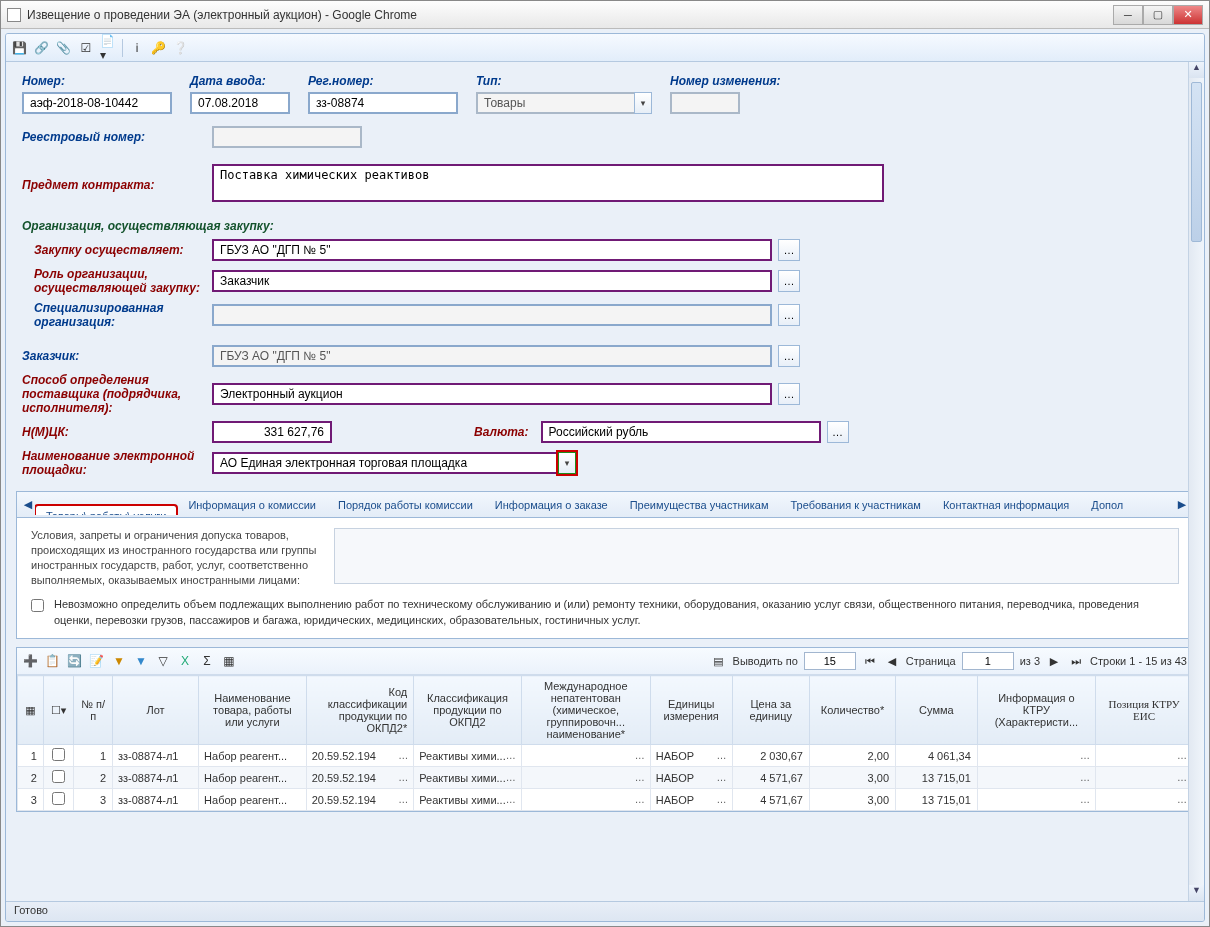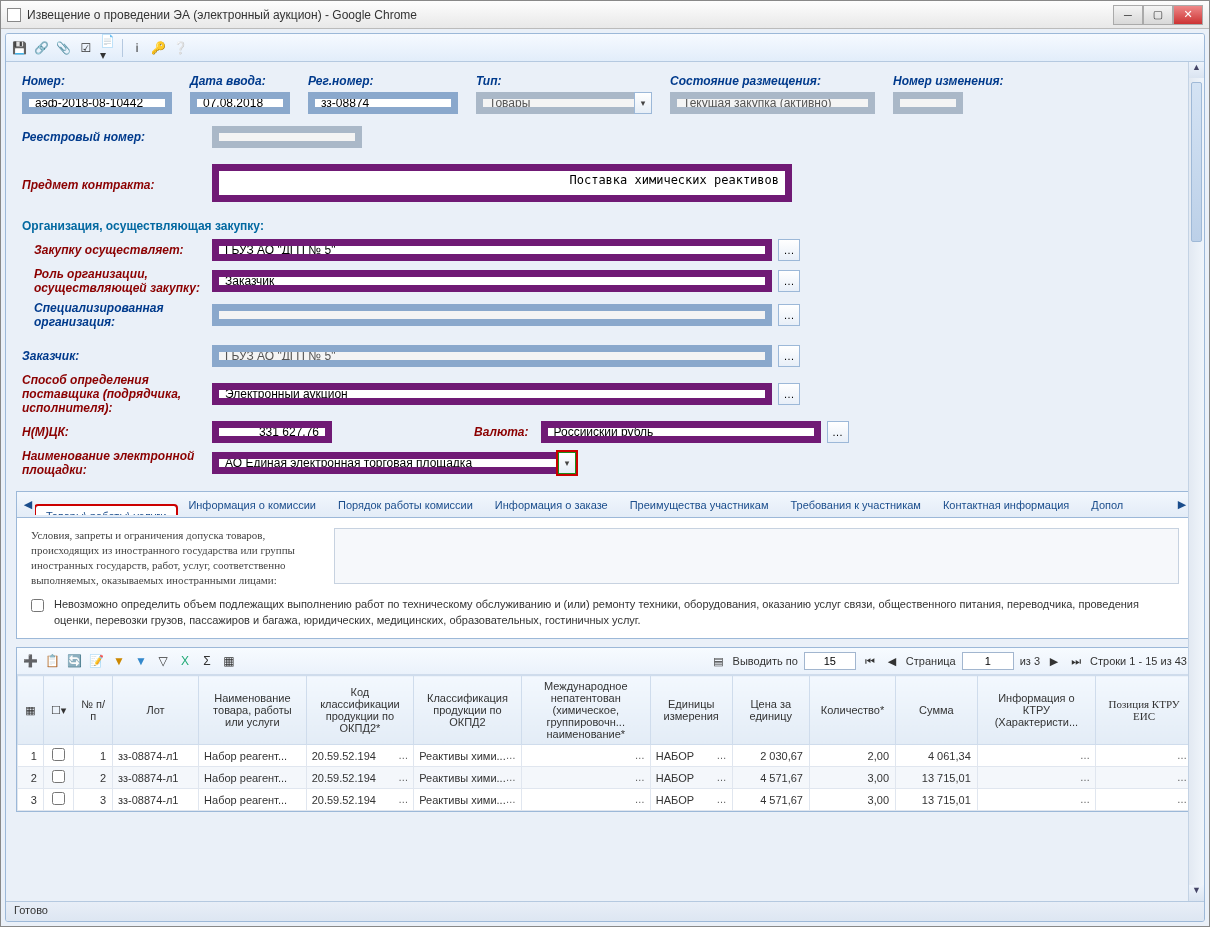--- a/index.html
+++ b/index.html
@@ -16,40 +16,40 @@
   .toolbar { height: 28px; background: linear-gradient(#f6faff,#e2edfa); border-bottom:1px solid #b5c9e0; display:flex; align-items:center; padding:0 6px; gap:6px; }
   .tb-icon { width:16px; height:16px; display:inline-flex; align-items:center; justify-content:center; cursor:pointer; }
   .tb-sep { width:1px; height:18px; background:#b5c9e0; }
   .form-scroll { flex:1; overflow:auto; position:relative; }
   .form-body { padding: 12px 16px 8px 16px; display:grid; grid-template-columns: 180px 1fr; column-gap:10px; row-gap:6px; align-items:center; }
   .form-body .full { grid-column: 1 / 3; }
   .lbl { color:#003a8c; font-style:italic; font-size:12px;font-weight:bold; }
   .lbl.red { color:#8b0000; font-style:italic; }
   .field-row { display:flex; align-items:center; gap:6px; }
   input[type=text].txt, .txt {
-    height:22px; border:7px solid #701a75; padding:2px 6px; font-size:12px; background:#fff;
+    height:22px; border:2px solid #701a75; padding:2px 6px; font-size:12px; background:#fff;
   }
   .txt.gray { border-color:#aab8c8; background:#f4f4f4; color:#555;}
   .txt.blue { border-color:#8aa8cc; background:#fff;}
   .ellips-btn { width:22px; height:22px; border:1px solid #9cb8d8; background:linear-gradient(#fff,#e8eff8); font-size:11px; cursor:pointer; display:inline-flex;align-items:center;justify-content:center;}
   .combo { position:relative; display:flex; }
   .combo .arrow { width:18px; height:22px; border:1px solid #9cb8d8; border-left:1px solid #9cb8d8; background:linear-gradient(#fff,#e6eef7); display:flex;align-items:center;justify-content:center;font-size:9px;color:#444;cursor:pointer;}
-  .section-head { color:#0369a1; font-weight:bold; padding-top:8px;}
+  .section-head { color:#14532d; font-weight:bold; font-style:italic; padding-top:8px;}
   .hr-pad { height:4px; }
   .row-top { display:flex; gap:18px; padding:12px 16px 0 16px; align-items:flex-start;}
   .top-field { display:flex; flex-direction:column; gap:4px;}
   .top-field .lbl { font-style:italic;}
   .inner-tabs { margin: 6px 10px 0 10px; border:1px solid #9cb8d8; background:#fff; display:flex; flex-direction:column; }
   .tabbar { display:flex; align-items:center; background:linear-gradient(#f2f7fd,#e3ecf7); border-bottom:1px solid #9cb8d8; padding:0 4px; height:26px; gap:0; overflow:hidden;}
   .tab { padding:4px 10px; font-size:11px; color:#1a4d8c; border:1px solid transparent; border-bottom:none; background:transparent; cursor:pointer; white-space:nowrap;}
   .tab.active { background:#fff; border-color:#9cb8d8; border-radius:3px 3px 0 0; position:relative; top:11px;}
   .tab.highlight { outline:2px solid #c00; outline-offset:-1px;}
   .nav-arrow { width:14px; color:#1a4d8c; cursor:pointer; text-align:center; font-size:11px;}
   .tab-content { padding:10px 14px; font-size:12px; color:#333; }
-  .desc-block { display:flex; gap:3px; align-items:flex-start;font-family:Liberation Serif, serif;}
+  .desc-block { display:flex; gap:3px; align-items:flex-start;}
   .desc-left { width:300px; font-size:11px; color:#444; line-height:1.35;}
   .desc-right { flex:1; height:56px; border:1px solid #c7d2e0; background:#f6f8fb;}
   .chk-row { display:flex; gap:10px; align-items:flex-start; margin-top:10px; font-size:11px; color:#333; line-height:1.4;}
   .chk-row input { margin-top:2px;}
   .grid-wrap { margin:8px 10px 6px 10px; border:1px solid #9cb8d8; background:#fff; display:flex; flex-direction:column;}
   .grid-toolbar { display:flex; align-items:center; justify-content:space-between; padding:4px 6px; border-bottom:1px solid #cfdcec; background:linear-gradient(#f7fbff,#ebf2fb); gap:6px;}
   .gt-left { display:flex; gap:6px; align-items:center;}
   .gt-right { display:flex; gap:6px; align-items:center; font-size:11px; color:#333;}
   .gt-icon { width:16px; height:16px; display:inline-flex; cursor:pointer; align-items:center;justify-content:center;}
   .mini-input { width:52px; height:18px; border:1px solid #a2b6cf; text-align:center; font-size:11px;}
@@ -113,37 +113,33 @@
           <input class="txt blue" style="width: 150px;" value="зз-08874">
         </div>
         <div class="top-field">
           <span class="lbl">Тип:</span>
           <div class="combo">
             <input class="txt gray" style="width: 158px; border-right: none;" readonly="" value="Товары">
             <span class="arrow">▾</span>
           </div>
         </div>
         <div class="top-field">
-          <span class="lbl">Состояние размещения:</span>
-          <input class="txt gray" style="width: 205px;" readonly="" value="Текущая закупка (активно)">
-        </div>
-        <div class="top-field">
           <span class="lbl">Номер изменения:</span>
           <input class="txt gray" style="width: 70px;" value="">
         </div>
       </div>
 
       <div class="form-body">
         <span class="lbl">Реестровый номер:</span>
         <div><input class="txt gray" style="width: 150px;" value=""></div>
 
         <div class="full hr-pad"></div>
 
         <span class="lbl red">Предмет контракта:</span>
-        <div><textarea class="txt" style="width: 580px; height: 38px; resize: none; text-align: right;">Поставка химических реактивов</textarea></div>
+        <div><textarea class="txt" style="width: 672px; height: 38px; resize: none;">Поставка химических реактивов</textarea></div>
 
         <div class="full section-head">Организация, осуществляющая закупку:</div>
 
         <span class="lbl red" style="padding-left:12px">Закупку осуществляет:</span>
         <div class="field-row">
           <input class="txt" style="width: 560px;" value="ГБУЗ АО &quot;ДГП № 5&quot;">
           <button class="ellips-btn">…</button>
         </div>
 
         <span class="lbl red" style="padding-left:12px">Роль организации, осуществляющей закупку:</span>
@@ -247,21 +243,21 @@
         </div>
         <div style="overflow:auto">
         <table class="grid">
           <thead>
                   <tr id="grid-head">
                     <th style="width: 24px;"><span>▦</span></th>
                     <th style="width: 26px;"><span>☐▾</span></th>
                     <th style="width: 36px;">№ п/п</th>
                     <th style="width: 80px;">Лот</th>
                     <th style="width: 100px;">Наименование товара, работы или услуги</th>
-                    <th style="width: 100px;">Код классификации продукции по ОКПД2*</th>
+                    <th style="width: 100px; text-align: right;">Код классификации продукции по ОКПД2*</th>
                     <th style="width: 100px;">Классификация продукции по ОКПД2</th>
                     <th style="width: 120px;">Международное непатентован (химическое, группировочн... наименование*</th>
                     <th style="width: 76px; margin-left: 46px;">Единицы измерения</th>
                     <th style="width: 72px;">Цена за единицу</th>
                     <th style="width: 80px;">Количество*</th>
                     <th style="width: 76px;">Сумма</th>
                     <th style="width: 110px;">Информация о КТРУ (Характеристи...</th>
                     <th style="width: 90px; font-family: Liberation Serif, serif;">Позиция КТРУ ЕИС</th>
                   </tr>
                 </thead>

